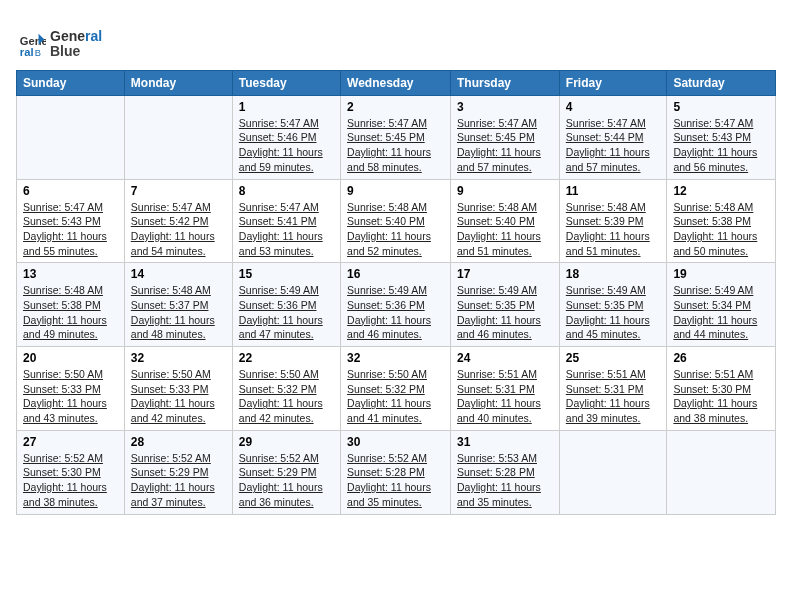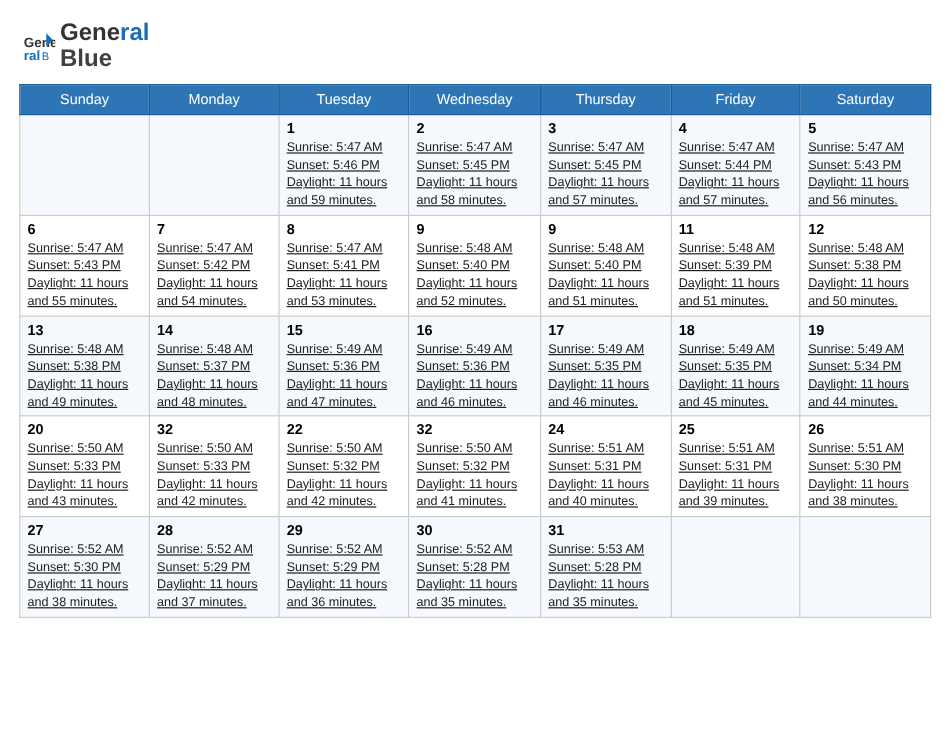--- a/index.html
+++ b/index.html
@@ -8,27 +8,28 @@
       background: #fff;
       width: 792px;
       min-height: 612px;
       padding: 16px;
     }
     .header-area {
       display: flex;
       justify-content: space-between;
       align-items: flex-start;
       margin-bottom: 10px;
+      margin-top: 13px;
     }
     .logo {
       display: flex;
       align-items: center;
     }
     .logo-text {
-      font-size: 20px;
+      font-size: 14px;
       font-weight: bold;
       color: #333;
       line-height: 1.1;
     }
     .logo-text span {
       color: #1a6eb5;
     }
     .logo-icon {
       width: 28px;
       height: 28px;
@@ -48,23 +49,23 @@
     }
     table {
       width: 100%;
       border-collapse: collapse;
       font-size: 11px;
     }
     thead tr th {
       background-color: #2e75b6;
       color: #fff;
       padding: 5px 6px;
-      text-align: center;
+      text-align: left;
       font-size: 12px;
-      font-weight: normal;
+      font-weight: bold;
       border: 1px solid #1a5e99;
     }
     tbody tr td {
       border: 1px solid #ccc;
       padding: 4px 6px;
       vertical-align: top;
       background: #fff;
       width: 113px;
       min-height: 80px;
     }

